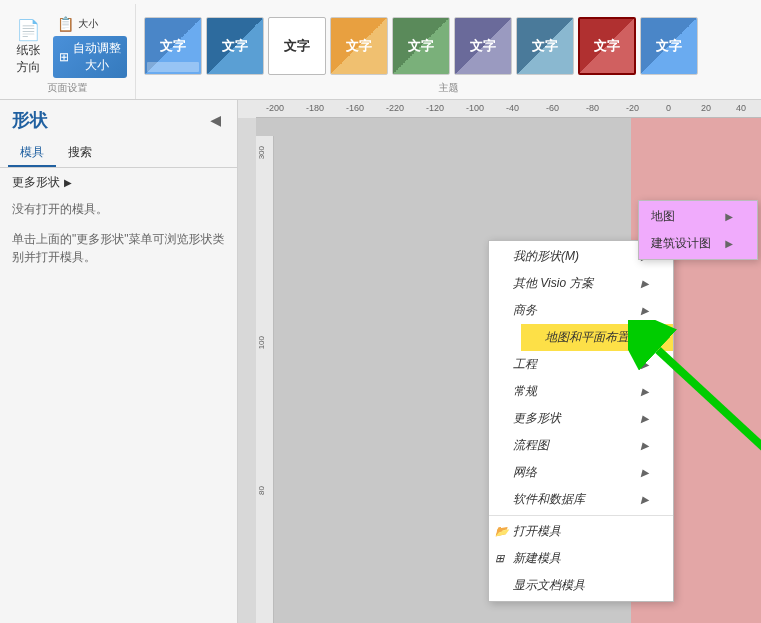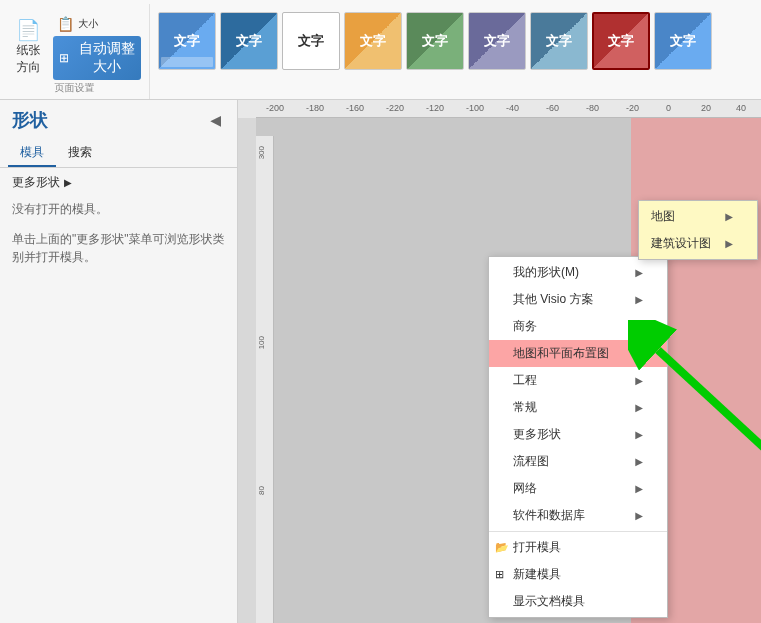--- a/index.html
+++ b/index.html
@@ -69,20 +69,21 @@
       color: #333;
       border-radius: 2px;
     }
 
     
     .theme-section {
       flex: 1;
       display: flex;
       flex-direction: column;
       padding: 4px 8px 20px 8px;
+      justify-content: center;
     }
 
     .theme-buttons {
       display: flex;
       gap: 4px;
       align-items: center;
       margin-top: 4px;
     }
 
     .theme-btn {
@@ -248,28 +249,29 @@
       top: 18px;
       left: 18px;
       right: 0;
       bottom: 0;
       background: #c8c8c8;
     }
 
     
     .context-menu {
       position: absolute;
-      top: 156px;
+      top: 140px;
       left: 250px;
       background: white;
       border: 1px solid #bbb;
       box-shadow: 2px 2px 8px rgba(0,0,0,0.2);
       z-index: 100;
       min-width: 180px;
       padding: 2px 0;
+      font-style: italic;
     }
 
     .menu-item {
       padding: 5px 24px 5px 24px;
       font-size: 12px;
       cursor: pointer;
       color: #333;
       display: flex;
       align-items: center;
       justify-content: space-between;
@@ -292,21 +294,21 @@
       height: 1px;
       background: #e0e0e0;
       margin: 2px 0;
     }
 
     
     .sub-menu {
       position: absolute;
       top: 100px;
       left: 400px;
-      background: #fef9c3;
+      background: #f0abfc;
       border: 1px solid #bbb;
       box-shadow: 2px 2px 8px rgba(0,0,0,0.2);
       z-index: 101;
       min-width: 120px;
       padding: 2px 0;
     }
 
     .sub-menu-item {
       padding: 5px 24px 5px 12px;
       font-size: 12px;
@@ -345,21 +347,21 @@
         <span style="font-size:12px; white-space:pre-wrap;">纸张
 方向</span>
       </div>
       <div class="ribbon-small-btns">
         <div class="ribbon-small-btn">
           <span style="font-size:14px;">📋</span>
           <span>大小</span>
         </div>
         <div class="ribbon-small-btn" style="background:linear-gradient(135deg,#4a90d9,#357abd); color:white; border-radius:3px; padding:4px 6px; text-align:center; min-width:55px;">
           <span style="font-size:12px; color:white;">⊞</span>
-          <span style="color:white; font-size:14px; white-space:pre-wrap;margin-left:6px;">自动调整
+          <span style="color:white; font-size:12px; white-space:pre-wrap;">自动调整
 大小</span>
         </div>
       </div>
     </div>
     <span class="section-divider-label" style="position:absolute; bottom:4px; left:0; right:0;">页面设置</span>
   </div>
 
   <div class="theme-section" style="position:relative; flex:1; padding:4px 8px 20px 8px; min-width:0;">
     <div class="theme-buttons">
       <div class="theme-btn theme-btn-1">
@@ -384,20 +386,21 @@
       <div class="theme-btn theme-btn-7">
         <span style="font-size:13px; font-weight:bold; color:white;">文字</span>
       </div>
       <div class="theme-btn theme-btn-8" style="border:2px solid #800000;">
         <span style="font-size:13px; font-weight:bold; color:white;">文字</span>
       </div>
       <div class="theme-btn" style="background:linear-gradient(135deg,#4a86c8 50%,#6aabf0 50%);">
         <span style="font-size:13px; font-weight:bold; color:white;">文字</span>
       </div>
     </div>
+    <span class="section-divider-label" style="position:absolute; bottom:4px; left:0; right:0;">主题</span>
   </div>
 </div>
 
 <div class="main-area">
 
   <div class="sidebar">
     <div class="sidebar-header">
       <span class="sidebar-title">形状</span>
       <span class="sidebar-collapse-btn">◀</span>
     </div>
@@ -455,21 +458,21 @@
         <span class="menu-arrow">▶</span>
       </div>
       <div class="menu-item">
         <span>其他 Visio 方案</span>
         <span class="menu-arrow">▶</span>
       </div>
       <div class="menu-item">
         <span>商务</span>
         <span class="menu-arrow">▶</span>
       </div>
-      <div class="menu-item highlighted" style="background:#fca5a5;">
+      <div class="menu-item highlighted" style="background:#fde047;margin-left:32px;">
         <span>地图和平面布置图</span>
         <span class="menu-arrow">▶</span>
       </div>
       <div class="menu-item">
         <span>工程</span>
         <span class="menu-arrow">▶</span>
       </div>
       <div class="menu-item">
         <span>常规</span>
         <span class="menu-arrow">▶</span>

